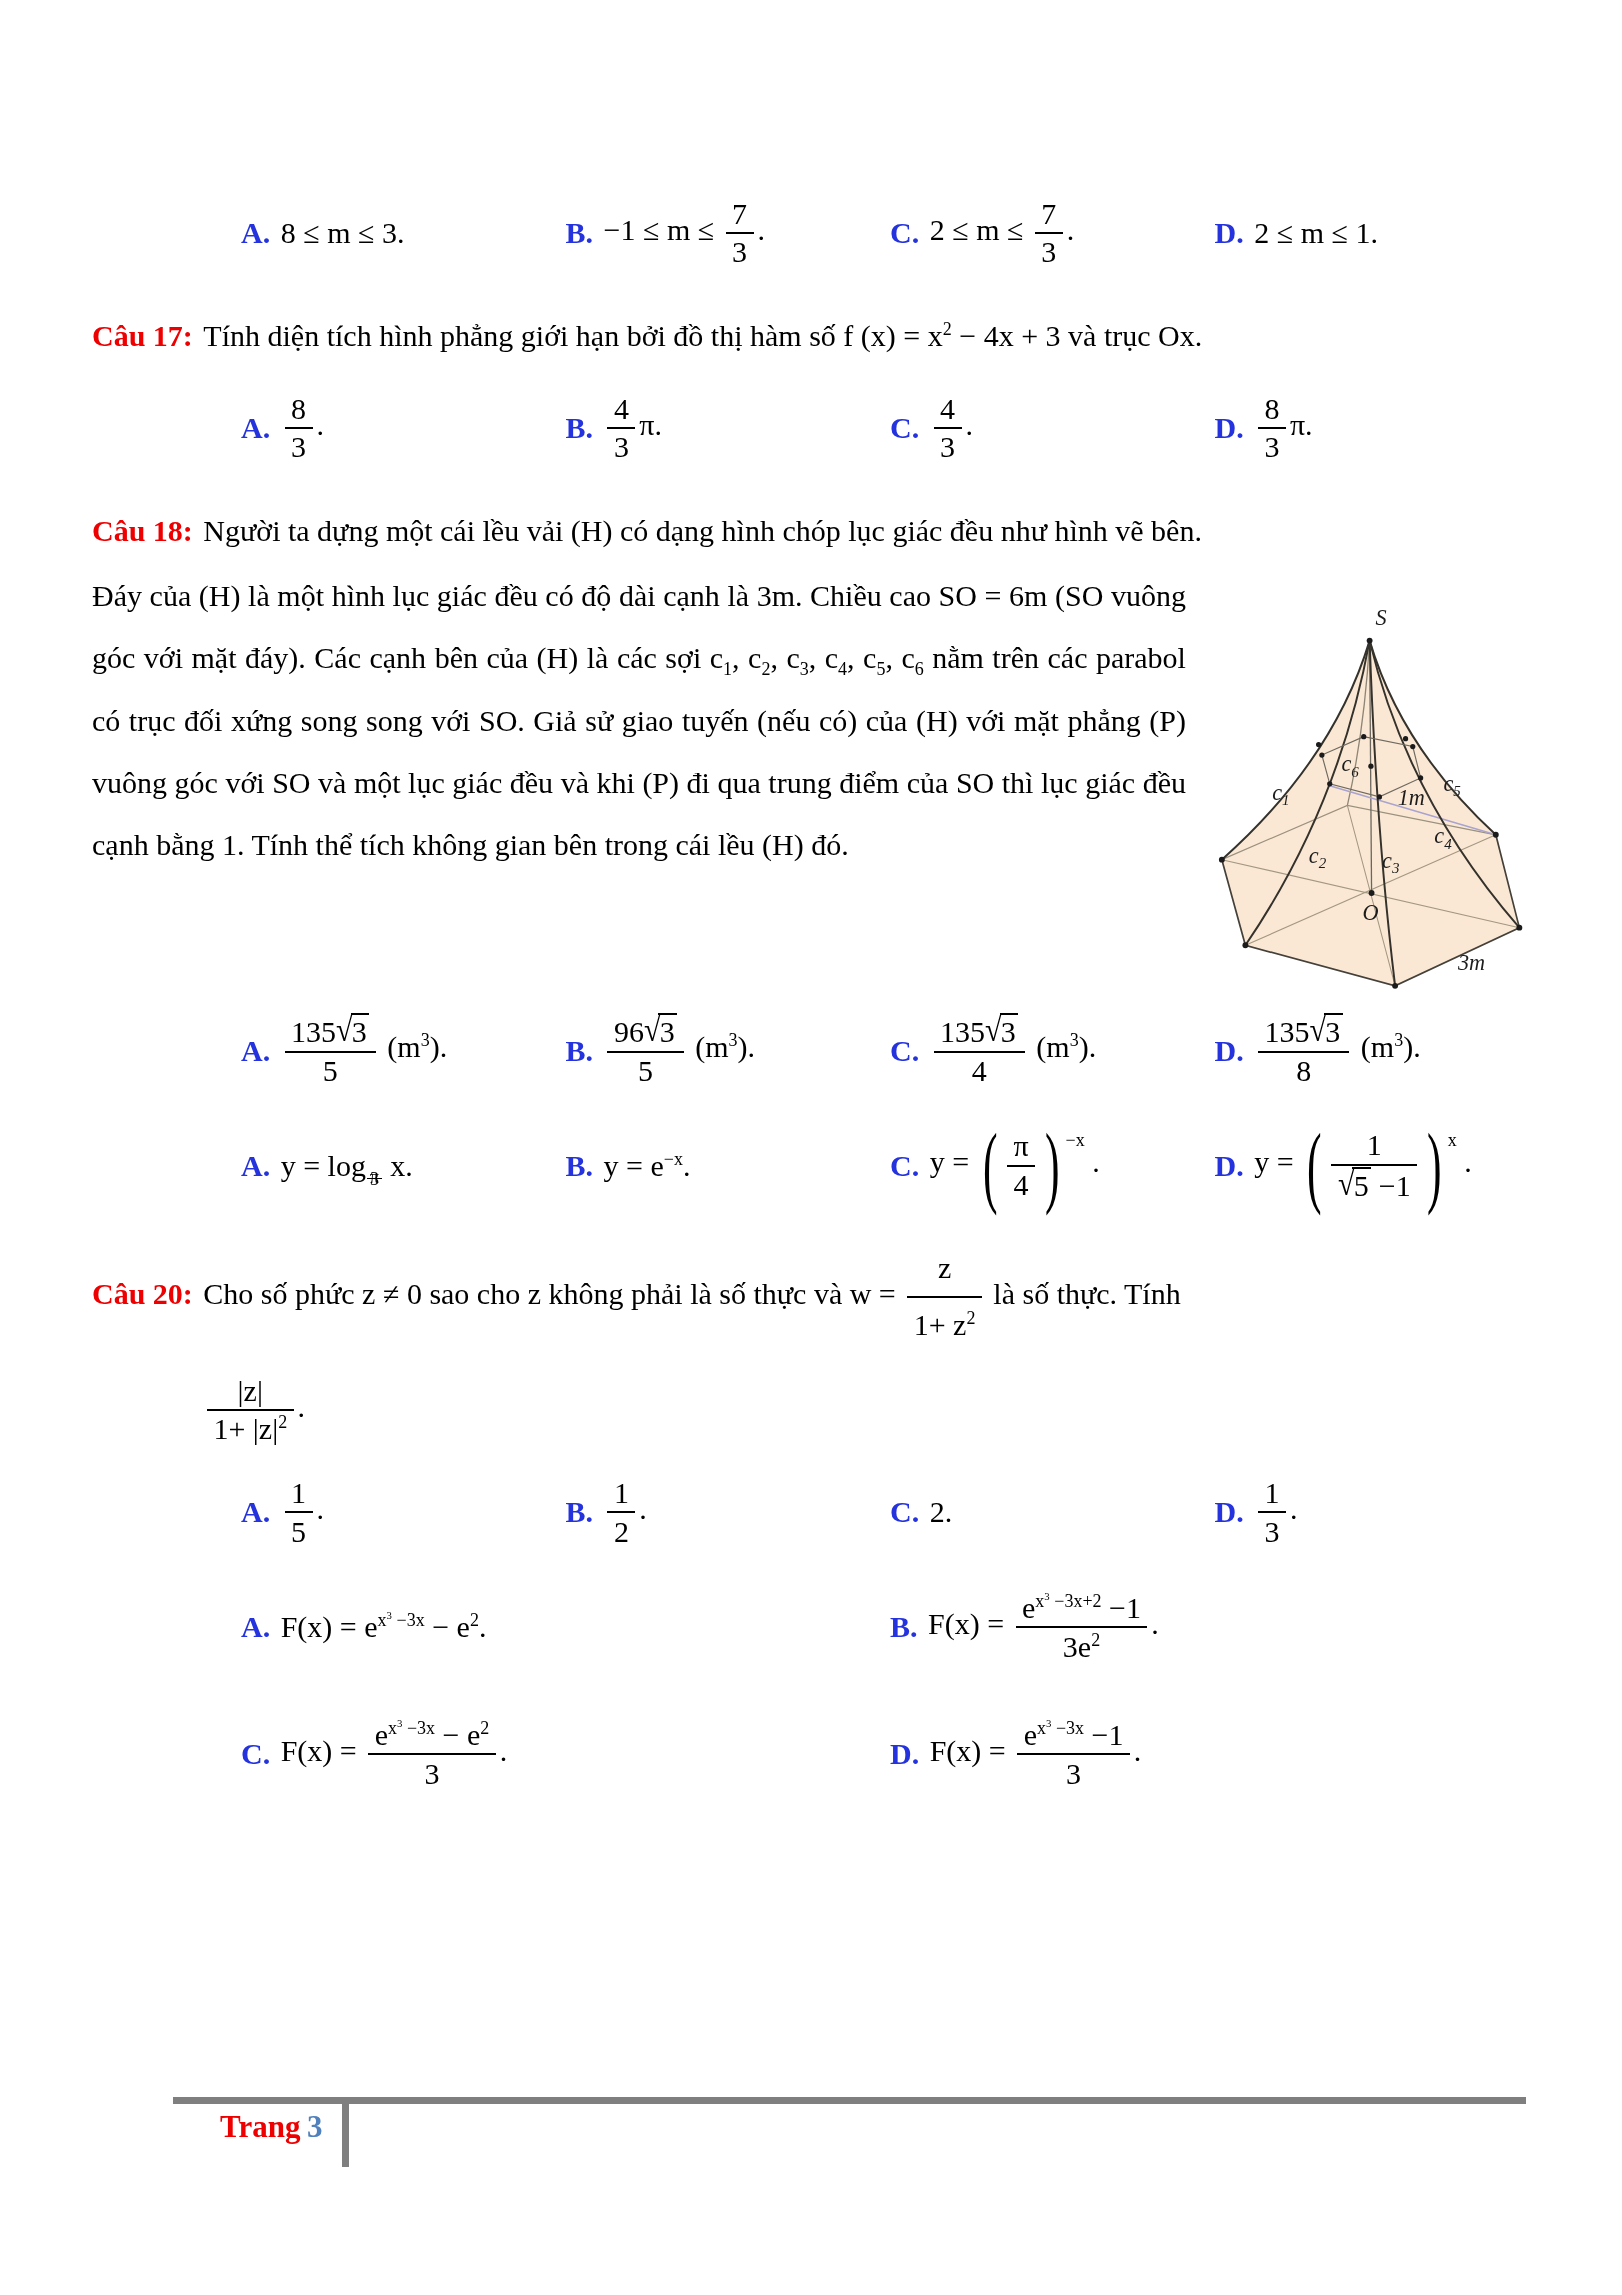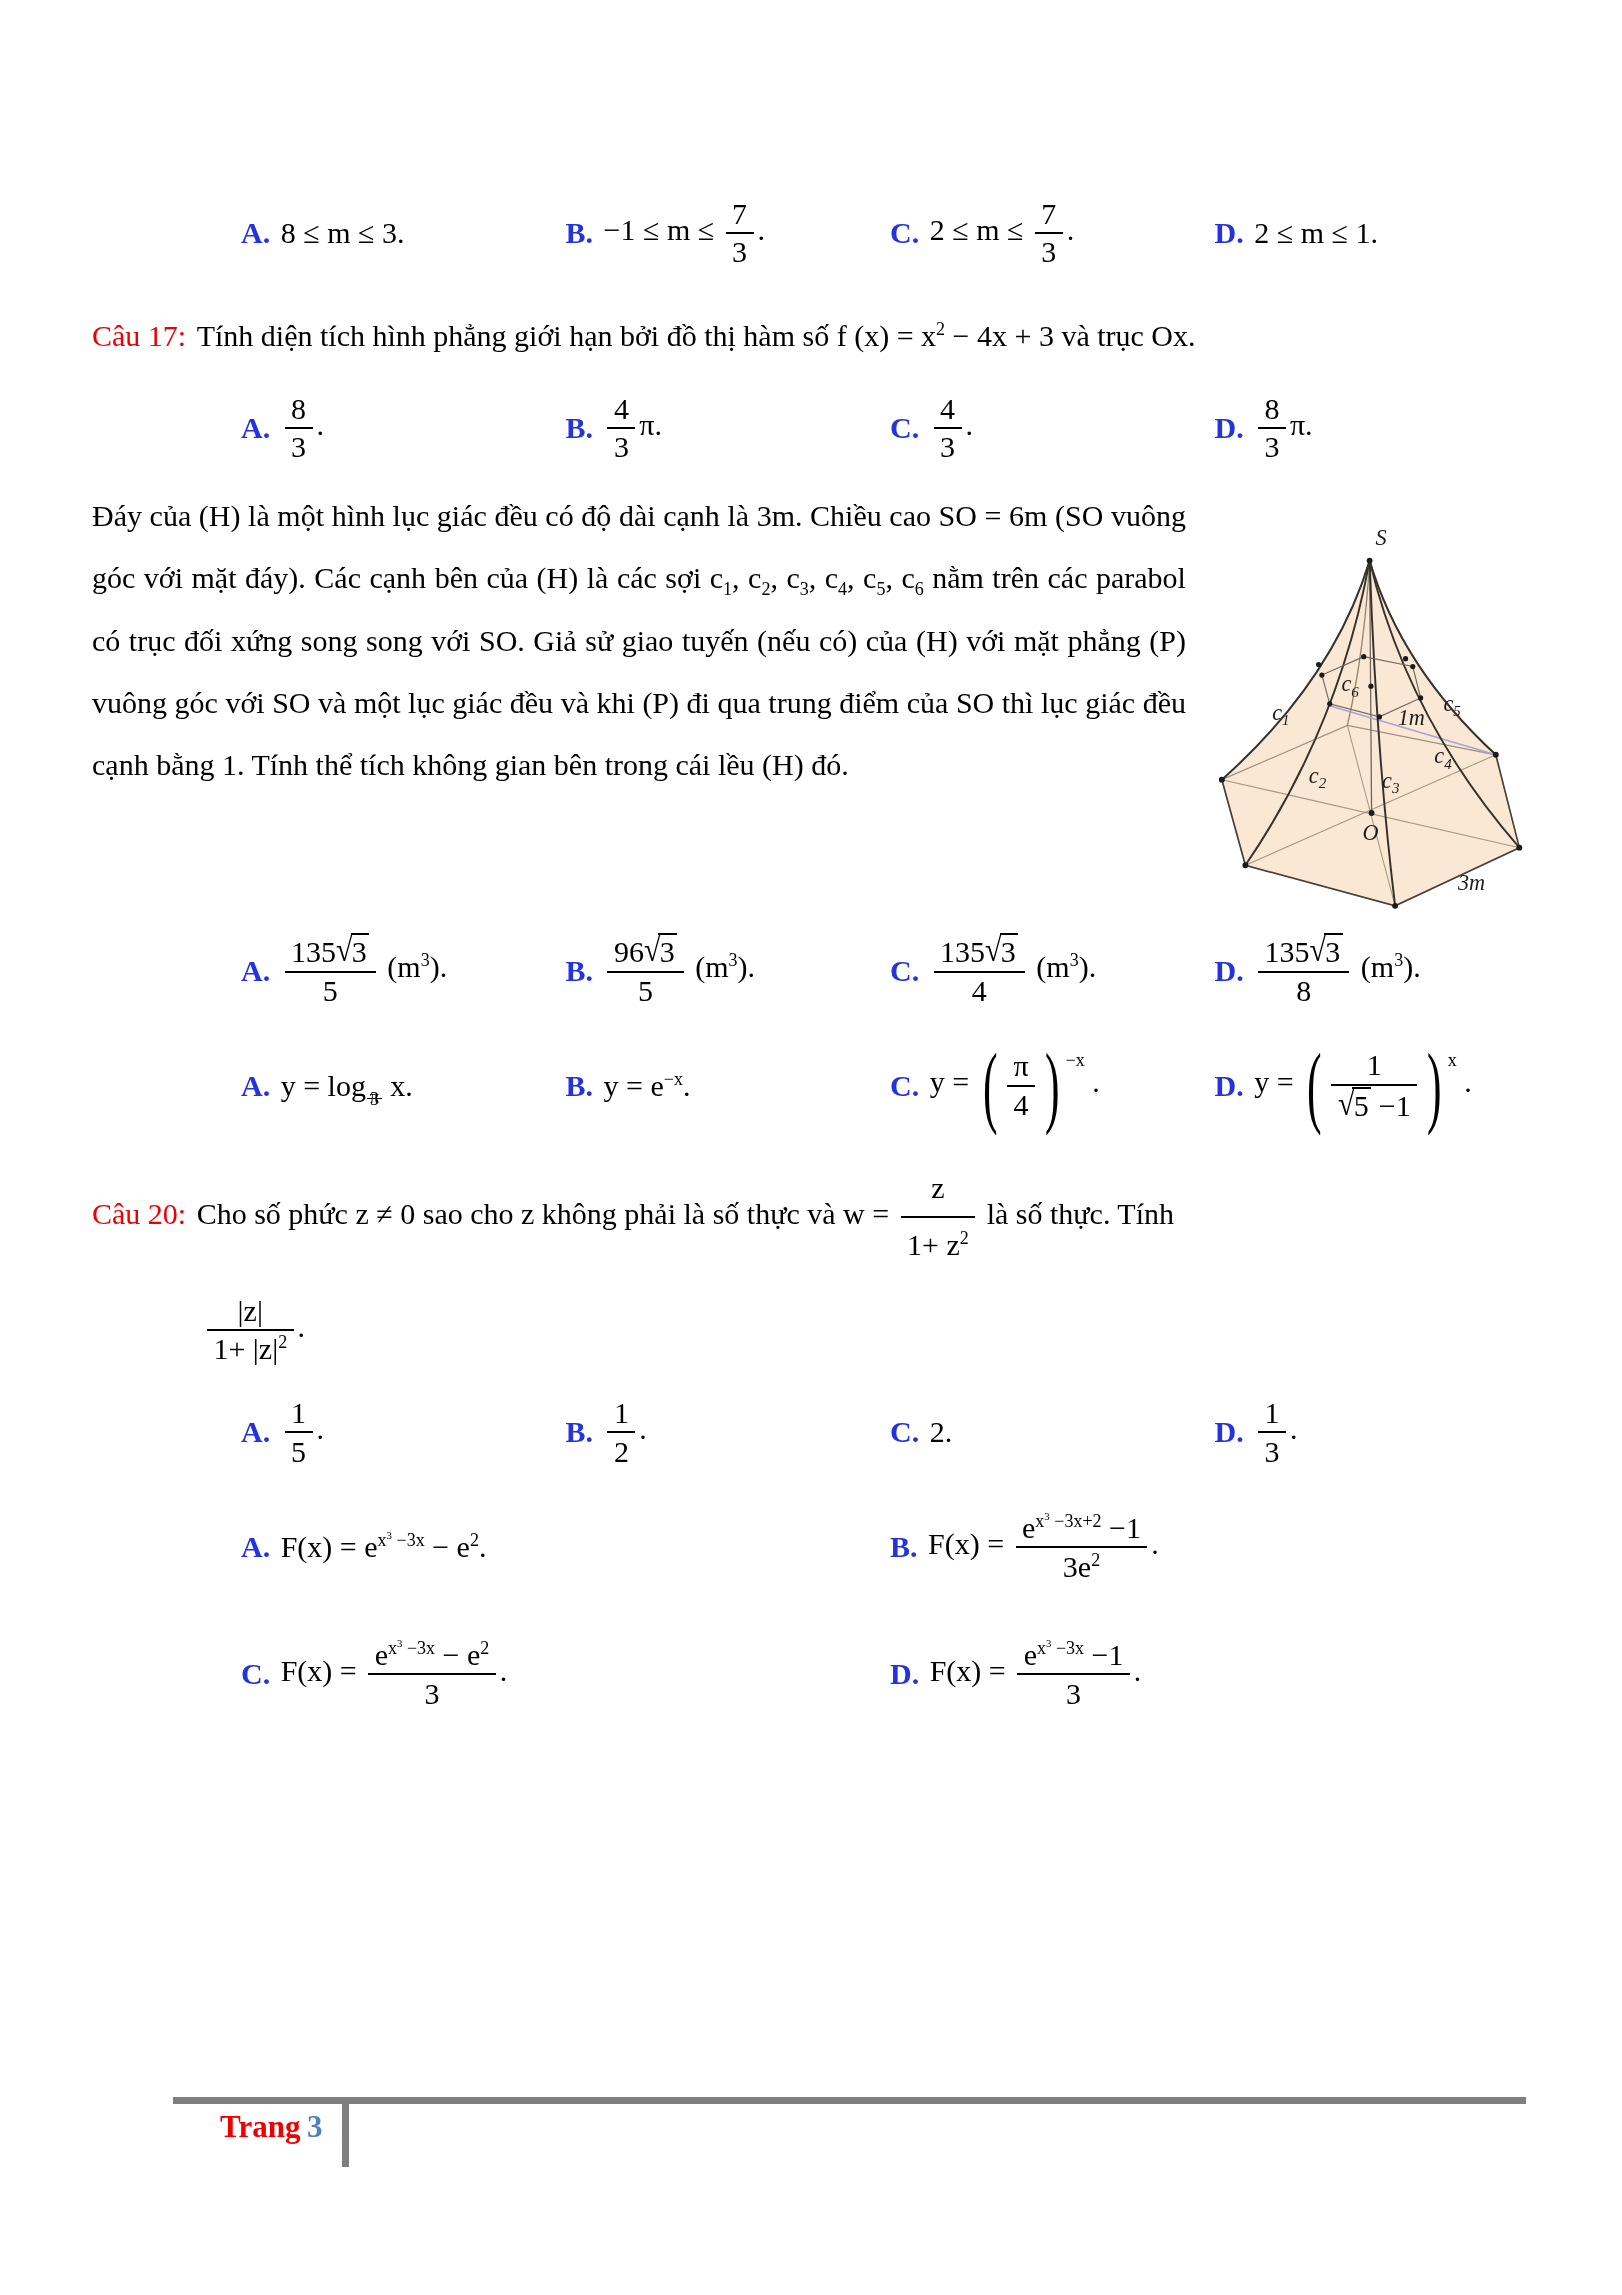--- a/index.html
+++ b/index.html
@@ -8,21 +8,21 @@
     width:1623px;height:2295px;
     background:#ffffff;
     font-family:"Liberation Serif","DejaVu Serif",serif;
     font-size:30px;color:#000;
     overflow:hidden;
   }
   #content{
     position:absolute;left:92px;top:167px;width:1447px;
   }
   .qline{margin-top:27.5px;line-height:1.75;}
-  .qlabel{color:var(--heading_red,#f00);font-weight:normal;margin-right:10.5px;}
+  .qlabel{color:var(--heading_red,#f00);font-weight:bold;margin-right:10.5px;}
   .opts{display:grid;grid-template-columns:repeat(4,1fr);padding-left:149px;margin-top:17px;align-items:center;}
   .opts2{display:grid;grid-template-columns:1fr 1fr;padding-left:149px;margin-top:17px;align-items:center;row-gap:29px;}
   .opt{display:flex;align-items:center;min-height:98px;}
   .olabel{color:var(--option_blue,#2433dd);font-weight:bold;margin-right:10.5px;}
   
   .mfrac{display:inline-flex;flex-direction:column;vertical-align:middle;text-align:center;margin:0 3.9px;}
   .mnum{display:block;padding:0 6.5px 1.3px 6.5px;border-bottom:2.6px solid #000;white-space:nowrap;}
   .mden{display:block;padding:1.3px 6.5px 0 6.5px;white-space:nowrap;}
   .msup{vertical-align:0.62em;font-size:60%;line-height:0;white-space:nowrap;}
   .msub{vertical-align:-0.38em;font-size:60%;line-height:0;white-space:nowrap;}
@@ -109,20 +109,23 @@
         </div>
       <div class="opt">
           <span class="olabel">D.</span>
           <span class="omath"><span class="mfrac">
               <span class="mnum">8</span>
               <span class="mden">3</span>
             </span>π.</span>
         </div>
     </div>
 
+    <div class="qline">
+      <span class="qlabel">Câu 18:</span><span>Người ta dựng một cái lều vải (H) có dạng hình chóp lục giác đều như hình vẽ bên.</span>
+    </div>
     <div id="q18-body">
       
       <svg id="q18-figure" viewBox="0 0 500 650" xmlns="http://www.w3.org/2000/svg" style="font-size:46px">
         <path d="M241 108 Q185 292 15 443 L51 574 L280 636 L470 547 L434 405 Q289 271 241 108 Z" fill="#fbe8d4" stroke="none"></path>
 
         <path d="M434 405 L207 360 L15 443" fill="none" stroke="#9a917f" stroke-width="1.8"></path>
 
         <path d="M15 443 L470 547 M51 574 L434 405 M280 636 L207 360" fill="none" stroke="#a39882" stroke-width="1.6"></path>
 
         <path d="M15 443 L51 574 L280 636 L470 547 L434 405" fill="none" stroke="#44403a" stroke-width="2.6"></path>

